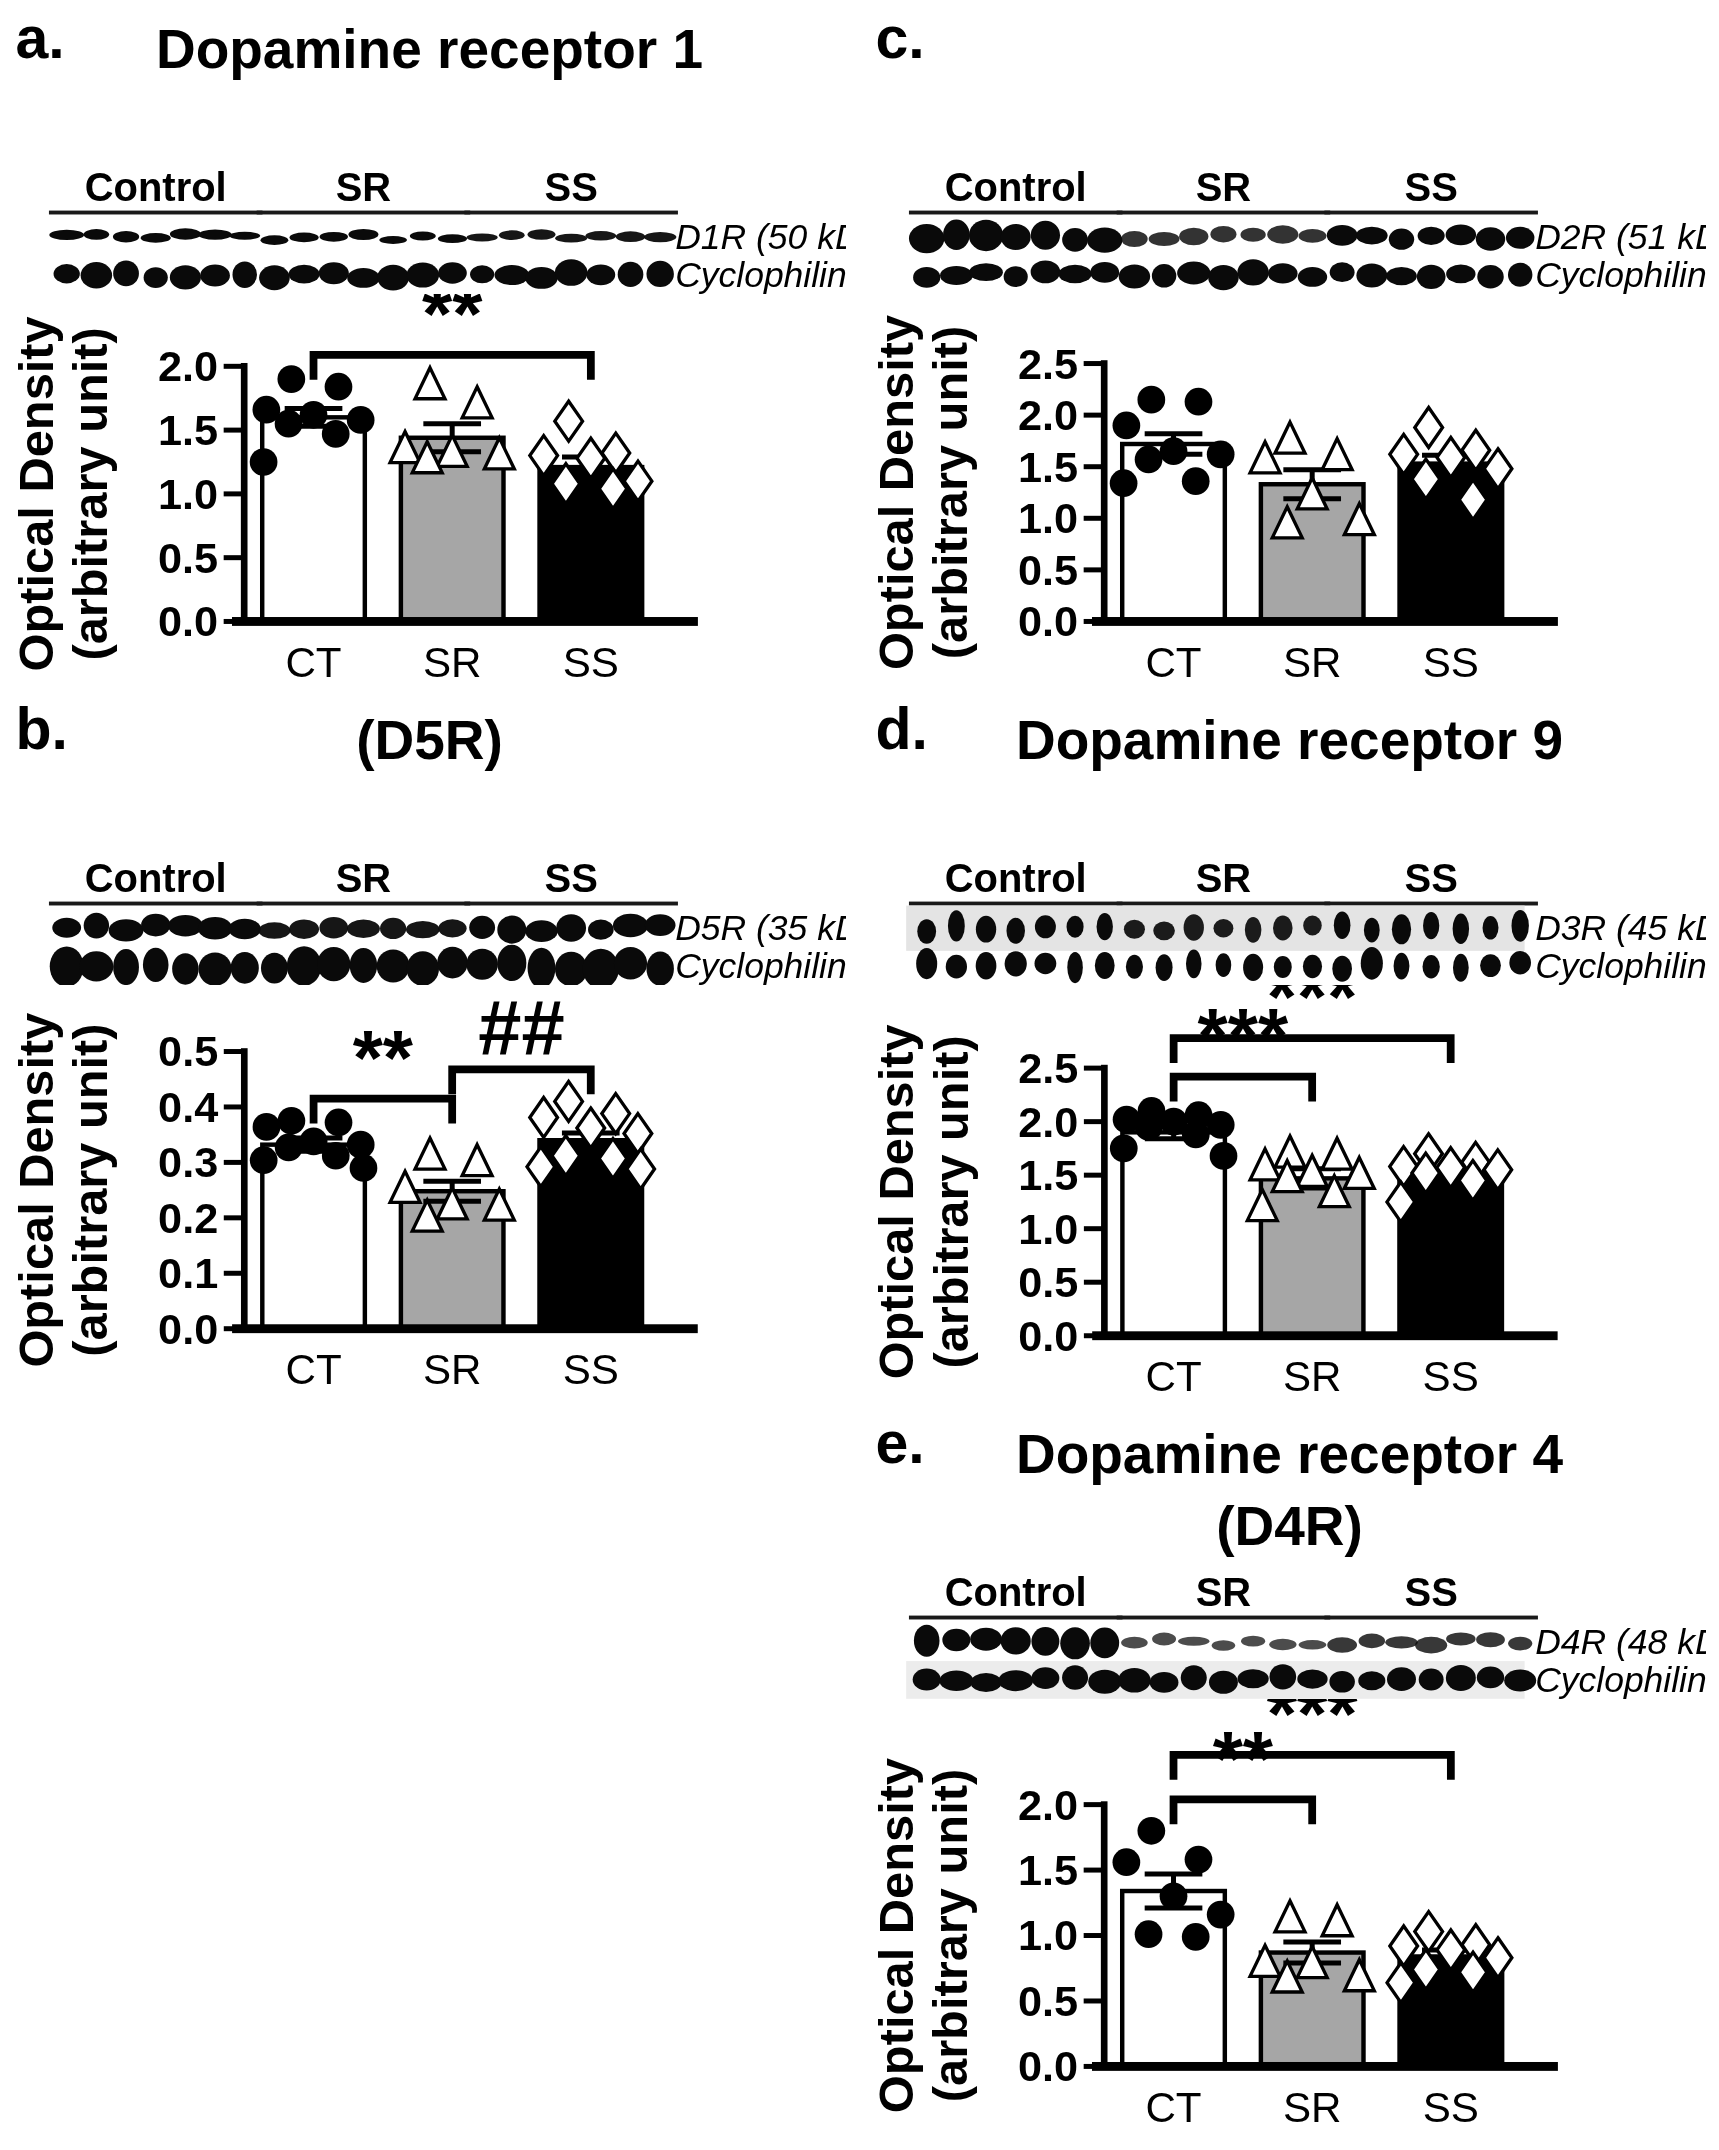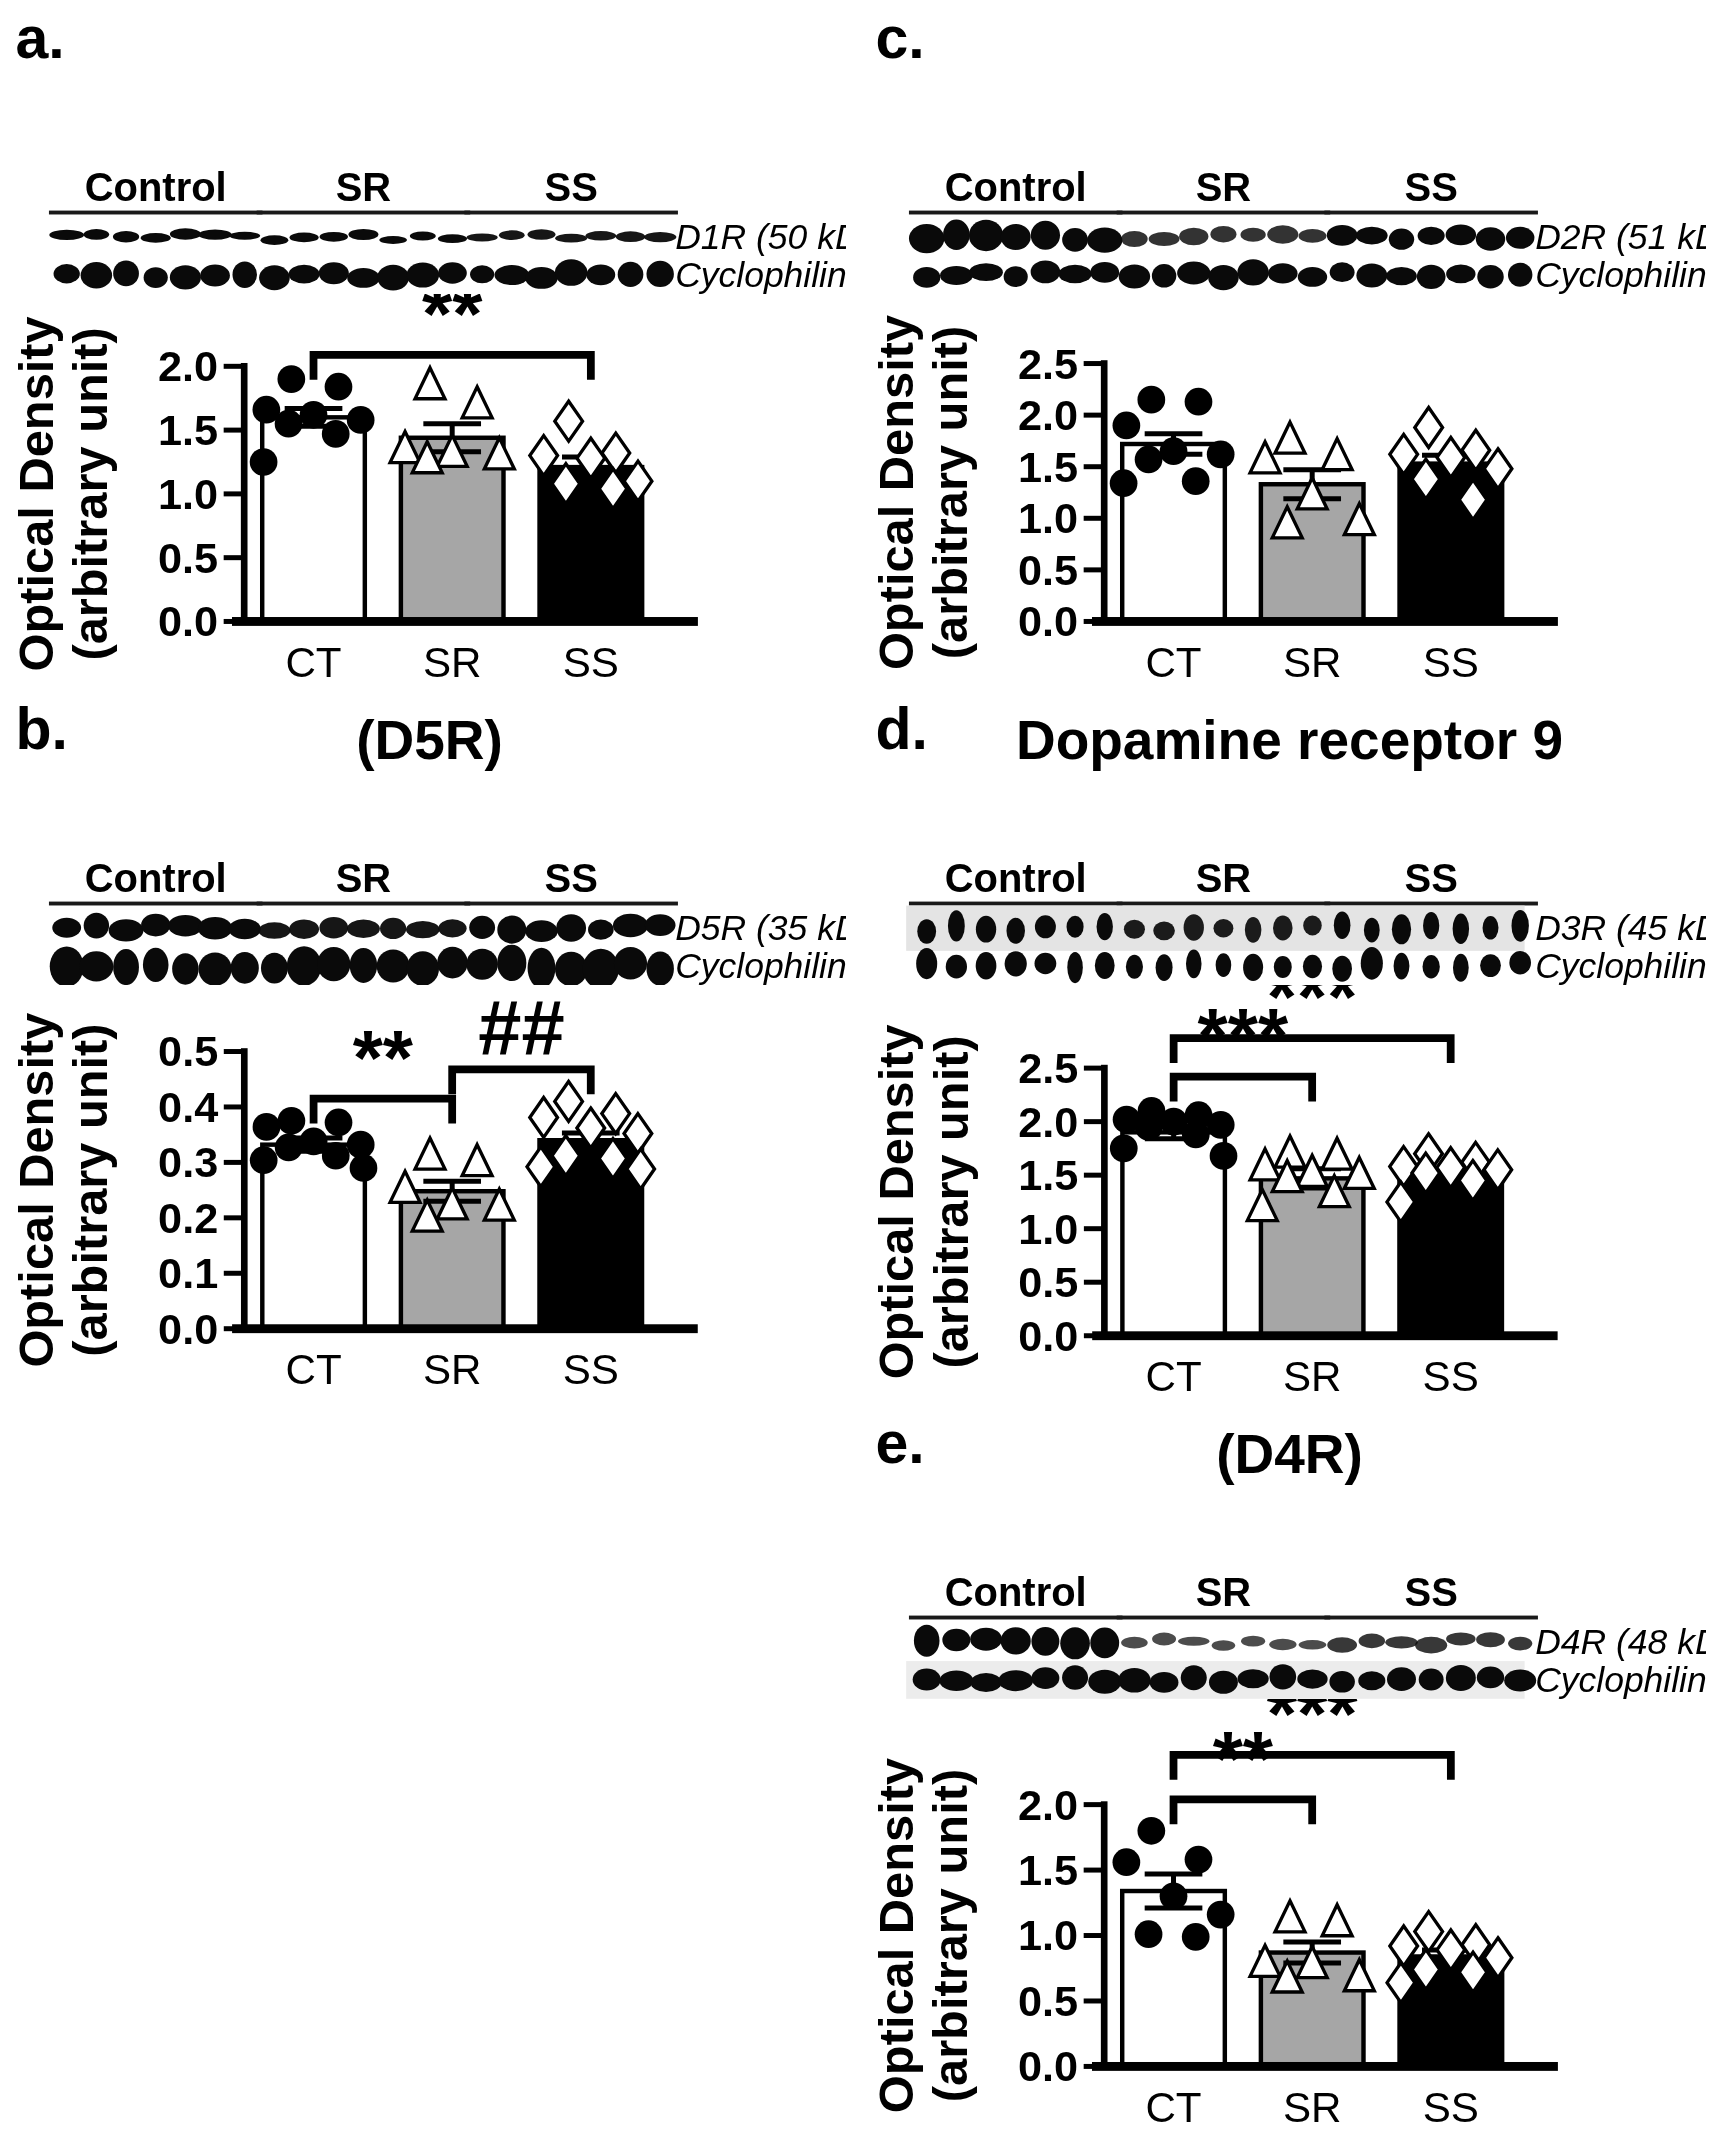--- a/index.html
+++ b/index.html
@@ -23,20 +23,21 @@
 </head>
 <body>
 
 <div class="fig">
 
   <div class="col col-left">
 
     <section class="panel p-a">
       <div class="head">
         <span class="letter">a.</span>
+        <span class="t1">Dopamine receptor 1</span>
       </div>
       <svg class="blot" viewBox="0 0 1500 230" width="832" height="128">
           <text x="255.5" y="62" font-size="72" font-weight="bold" text-anchor="middle" fill="#000">Control</text>
           <rect x="63" y="80" width="385" height="7" fill="#1a1a1a"></rect>
           <text x="630" y="62" font-size="72" font-weight="bold" text-anchor="middle" fill="#000">SR</text>
           <rect x="437.5" y="80" width="385" height="7" fill="#1a1a1a"></rect>
           <text x="1004.5" y="62" font-size="72" font-weight="bold" text-anchor="middle" fill="#000">SS</text>
           <rect x="812" y="80" width="385" height="7" fill="#1a1a1a"></rect>
           <ellipse cx="95" cy="123.88065843621399" rx="31.31364648148148" ry="9.236635802469136" fill="#0a0a0a" opacity="1.00"></ellipse>
           <ellipse cx="148.5" cy="123.03451646090535" rx="23.073334074074072" ry="9.67723765432099" fill="#0a0a0a" opacity="1.00"></ellipse>
@@ -493,20 +494,21 @@
           <text x="790" y="733" font-size="76" font-weight="normal" text-anchor="middle" fill="#000">SR</text>
           <text x="1040" y="733" font-size="76" font-weight="normal" text-anchor="middle" fill="#000">SS</text>
           <text x="70" y="391.5" font-size="88" font-weight="bold" text-anchor="middle" fill="#000" transform="rotate(-90 70 391.5)">Optical Density</text>
           <text x="168" y="391.5" font-size="88" font-weight="bold" text-anchor="middle" fill="#000" transform="rotate(-90 168 391.5)">(arbitrary unit)</text>
         </svg>
     </section>
 
     <section class="panel p-e">
       <div class="head">
         <span class="letter">e.</span>
+        <span class="t1">Dopamine receptor 4</span>
         <span class="t2">(D4R)</span>
       </div>
       <svg class="blot" viewBox="0 0 1500 230" width="832" height="128">
           <text x="255.5" y="62" font-size="72" font-weight="bold" text-anchor="middle" fill="#000">Control</text>
           <rect x="63" y="80" width="385" height="7" fill="#1a1a1a"></rect>
           <text x="630" y="62" font-size="72" font-weight="bold" text-anchor="middle" fill="#000">SR</text>
           <rect x="437.5" y="80" width="385" height="7" fill="#1a1a1a"></rect>
           <text x="1004.5" y="62" font-size="72" font-weight="bold" text-anchor="middle" fill="#000">SS</text>
           <rect x="812" y="80" width="385" height="7" fill="#1a1a1a"></rect>
           <ellipse cx="95" cy="125.19814814814815" rx="23.076637538580243" ry="28.833419067215367" fill="#0a0a0a" opacity="1.00"></ellipse>

